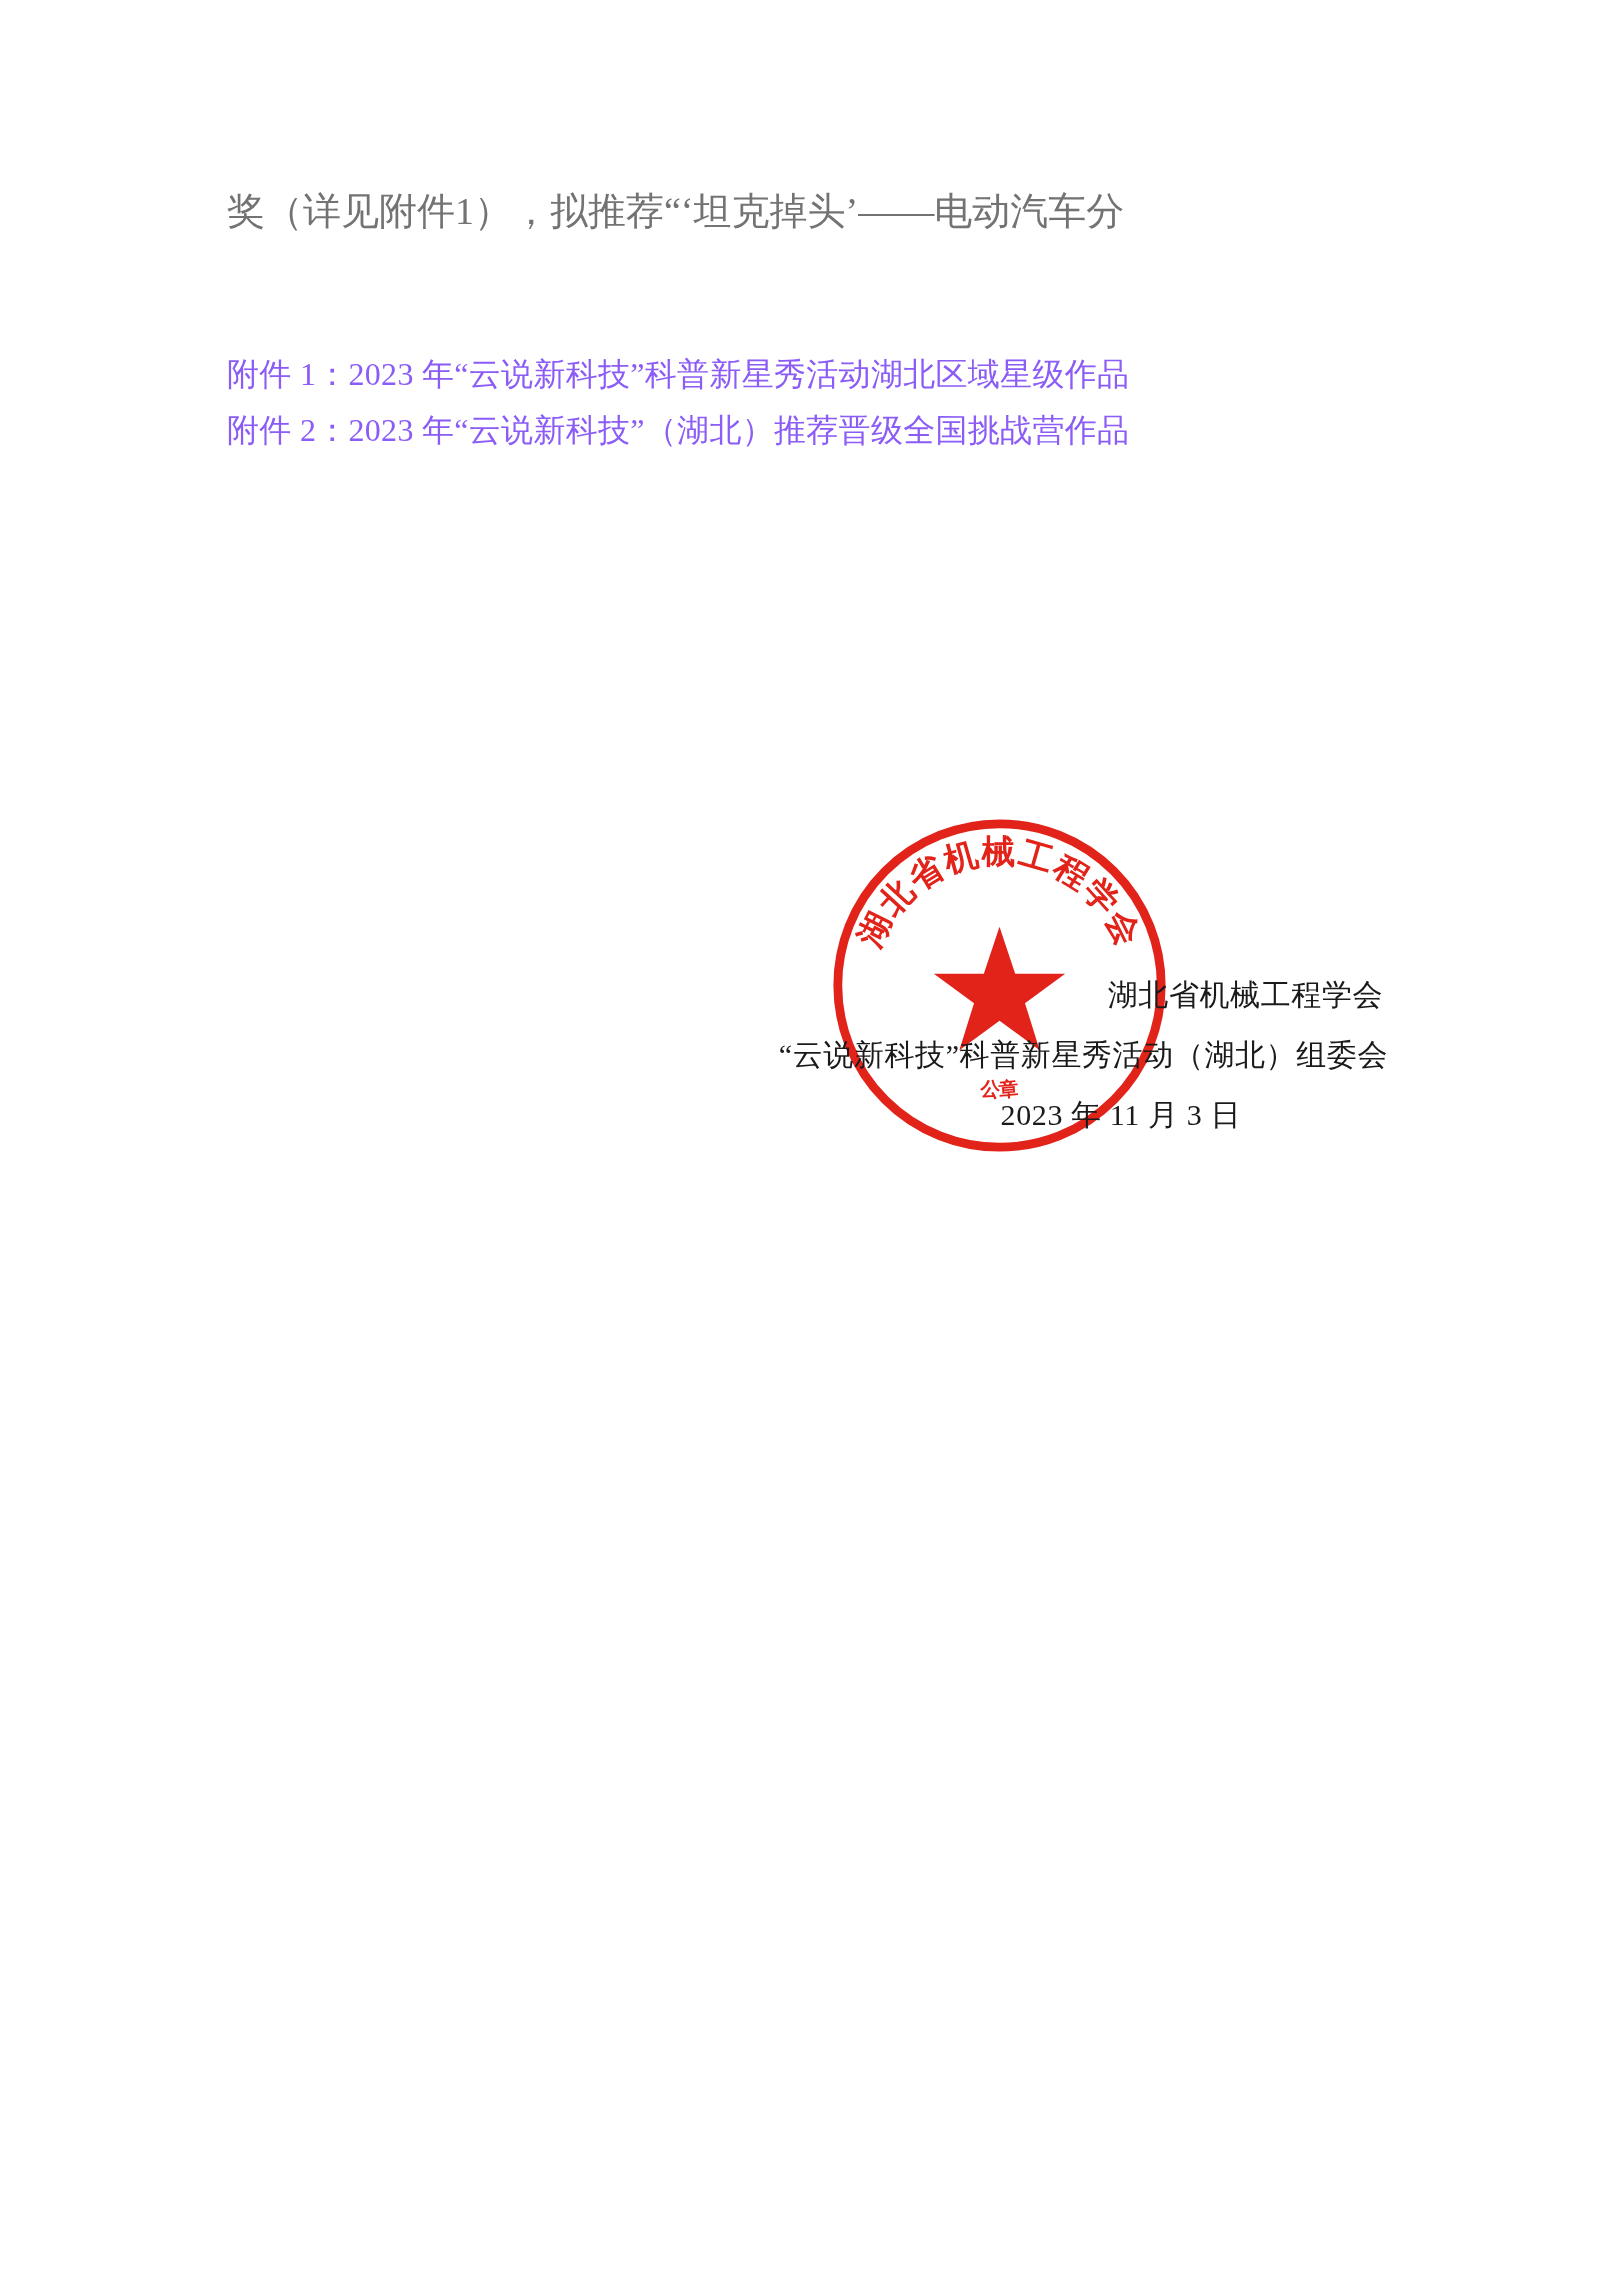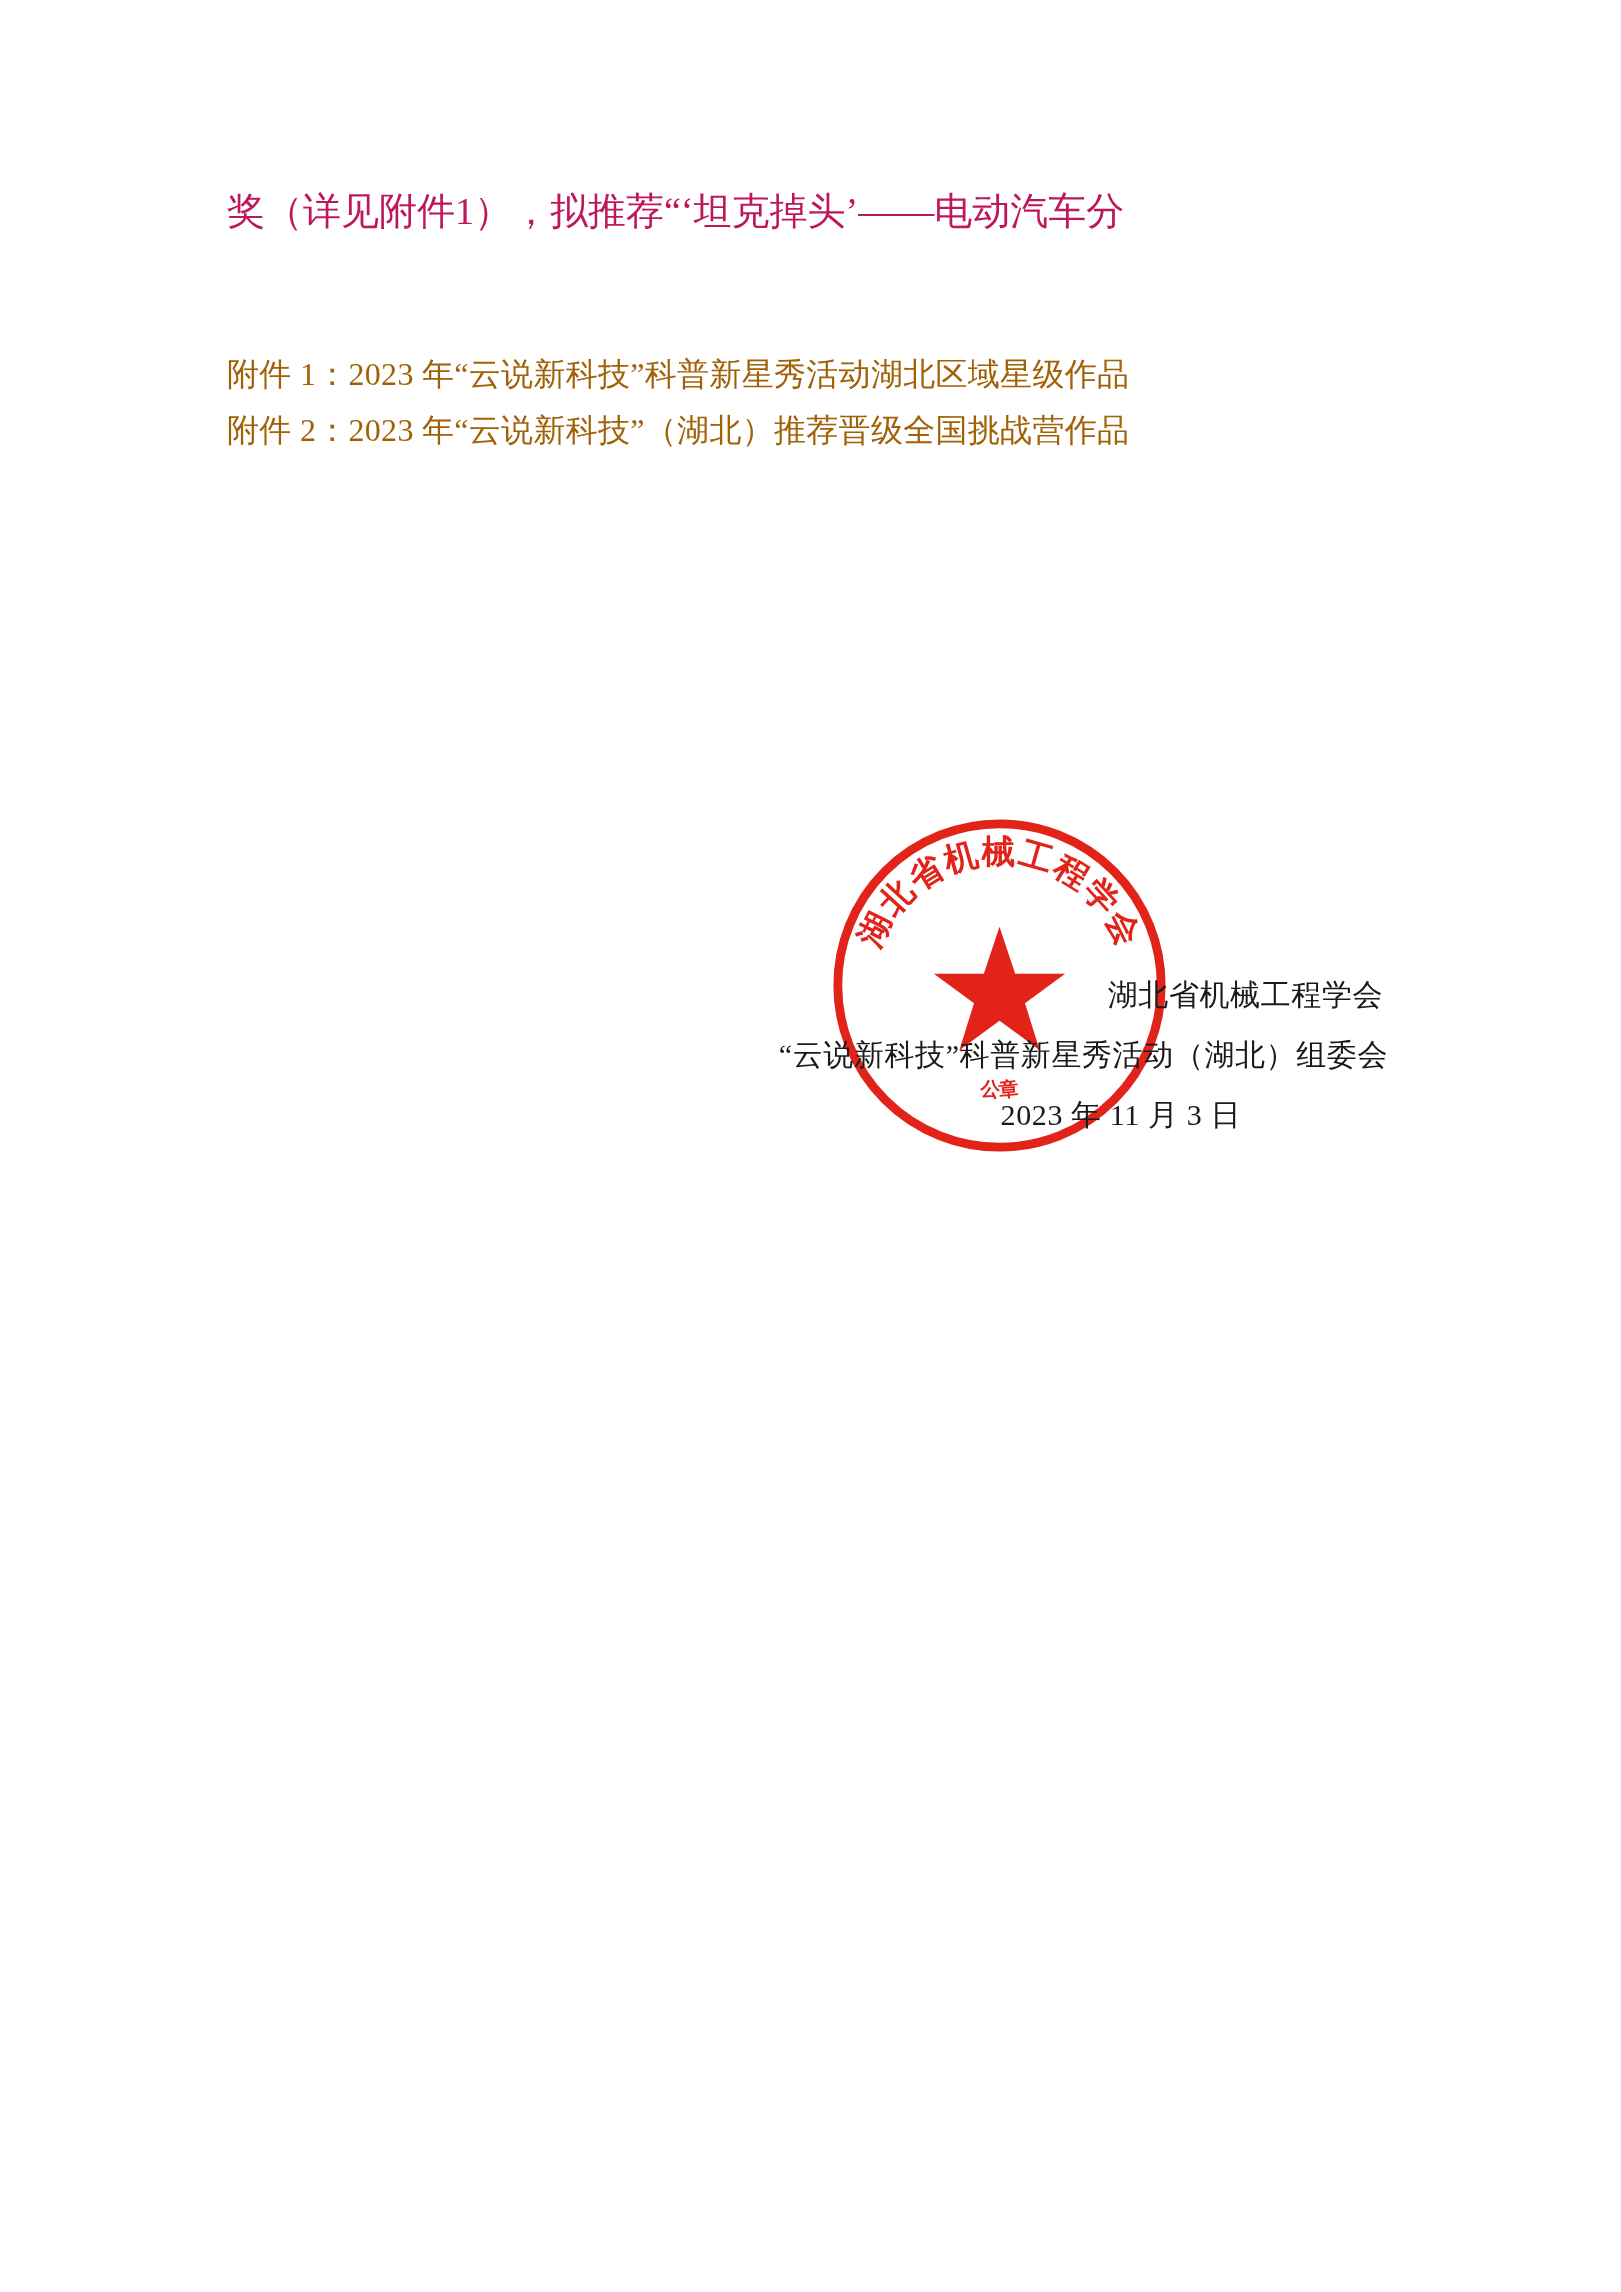--- a/index.html
+++ b/index.html
@@ -31,41 +31,41 @@
     top: 181px;
     width: 1161px;
   }
 
   .para {
     font-size: 38px;
     line-height: 1.62;
     letter-spacing: 0.5px;
     text-align: justify;
     text-justify: inter-ideograph;
-    color: #be185d;
+    color: #737373;
   }
 
   .para-first-line,
   .para-second-line {
     display: block;
     white-space: nowrap;
   }
 
   .para-first-line {
     letter-spacing: 0px;
   }
 
   .spacer-lg {
     height: 103px;
   }
 
   .attachment-list {
     font-size: 32px;
     line-height: 1.75;
-    color: #a16207;
+    color: #8b5cf6;
     letter-spacing: 0.3px;
   }
   .attachment-line {
     display: block;
     white-space: nowrap;
   }
 
   .signature-block {
     position: absolute;
     left: 227px;

